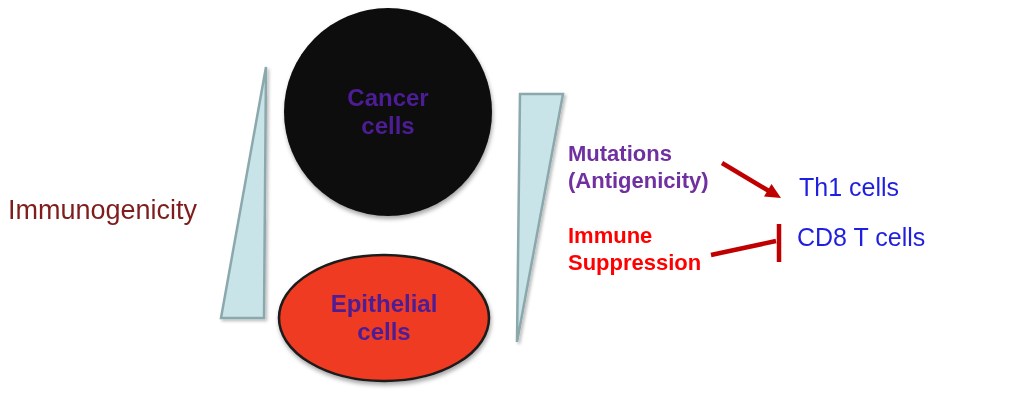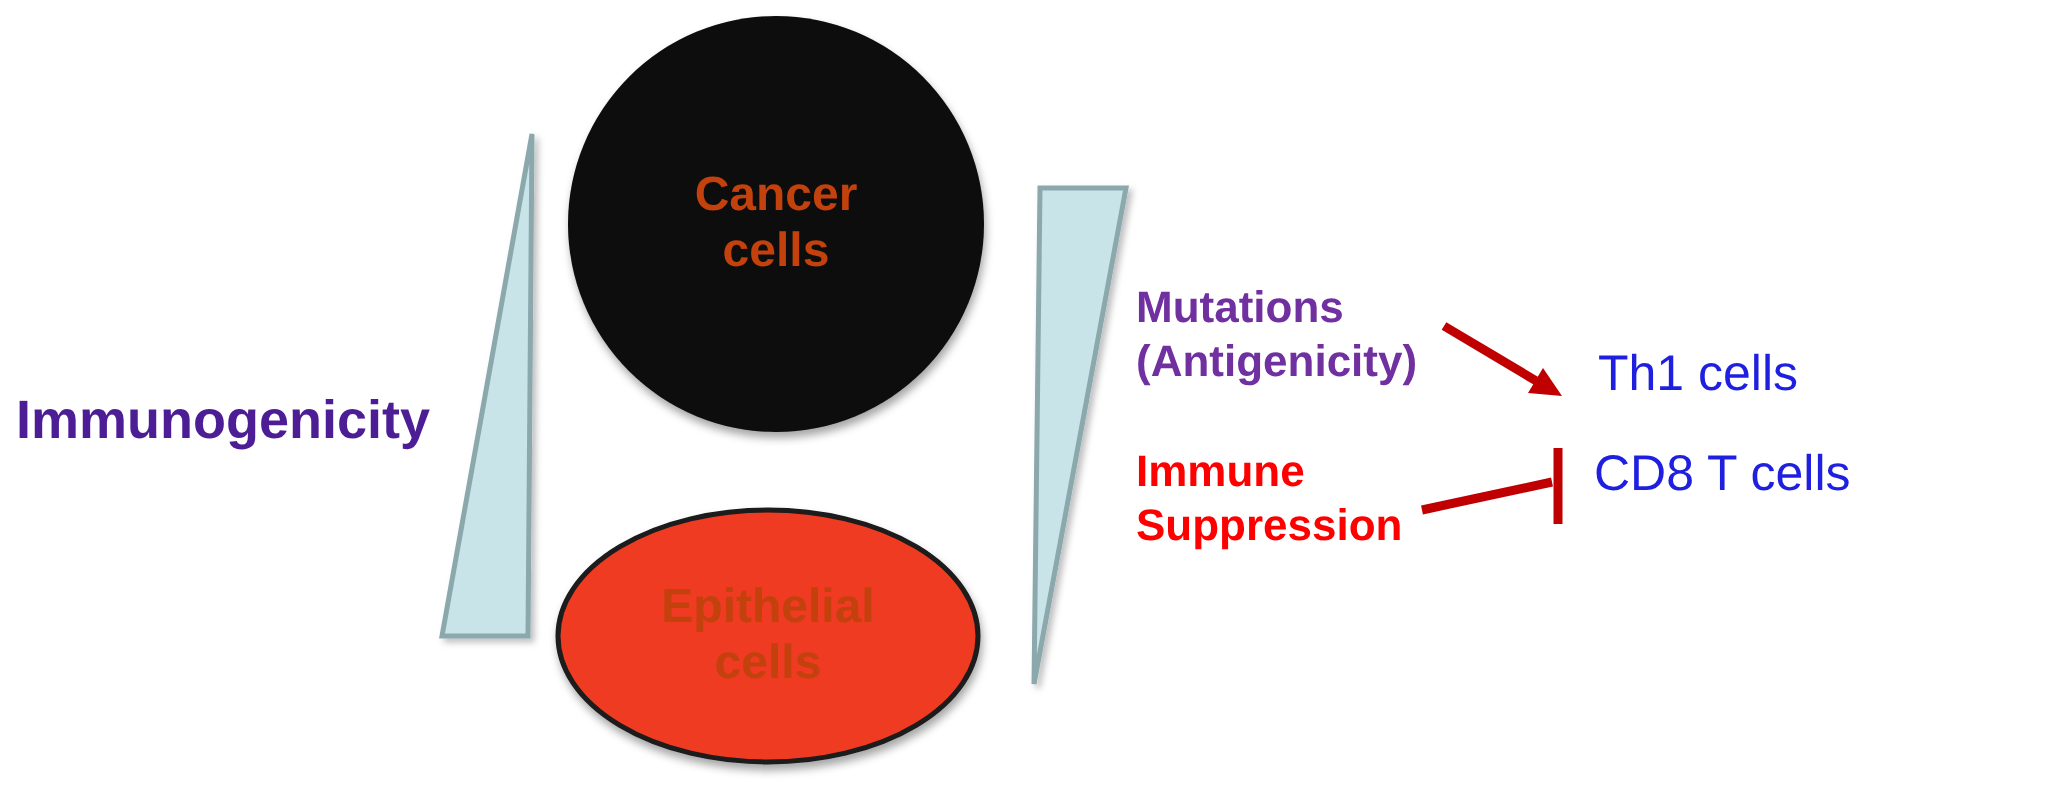--- a/index.html
+++ b/index.html
@@ -37,28 +37,28 @@
   }
   .txt {
     position: absolute;
     white-space: nowrap;
   }
   .axis-label {
     left: 8px;
     top: 194px;
     font-size: 27px;
     line-height: 32px;
-    font-weight: bold;
-    color: #4c1d95;
+    font-weight: normal;
+    color: #7f1d1d;
   }
   .cell-label {
     font-size: 24px;
     line-height: 28px;
     font-weight: bold;
-    color: #c2410c;
+    color: #4c1d95;
     text-align: center;
   }
   .cancer-label {
     left: 282px;
     width: 212px;
     top: 84px;
   }
   .epithelial-label {
     left: 279px;
     width: 210px;

